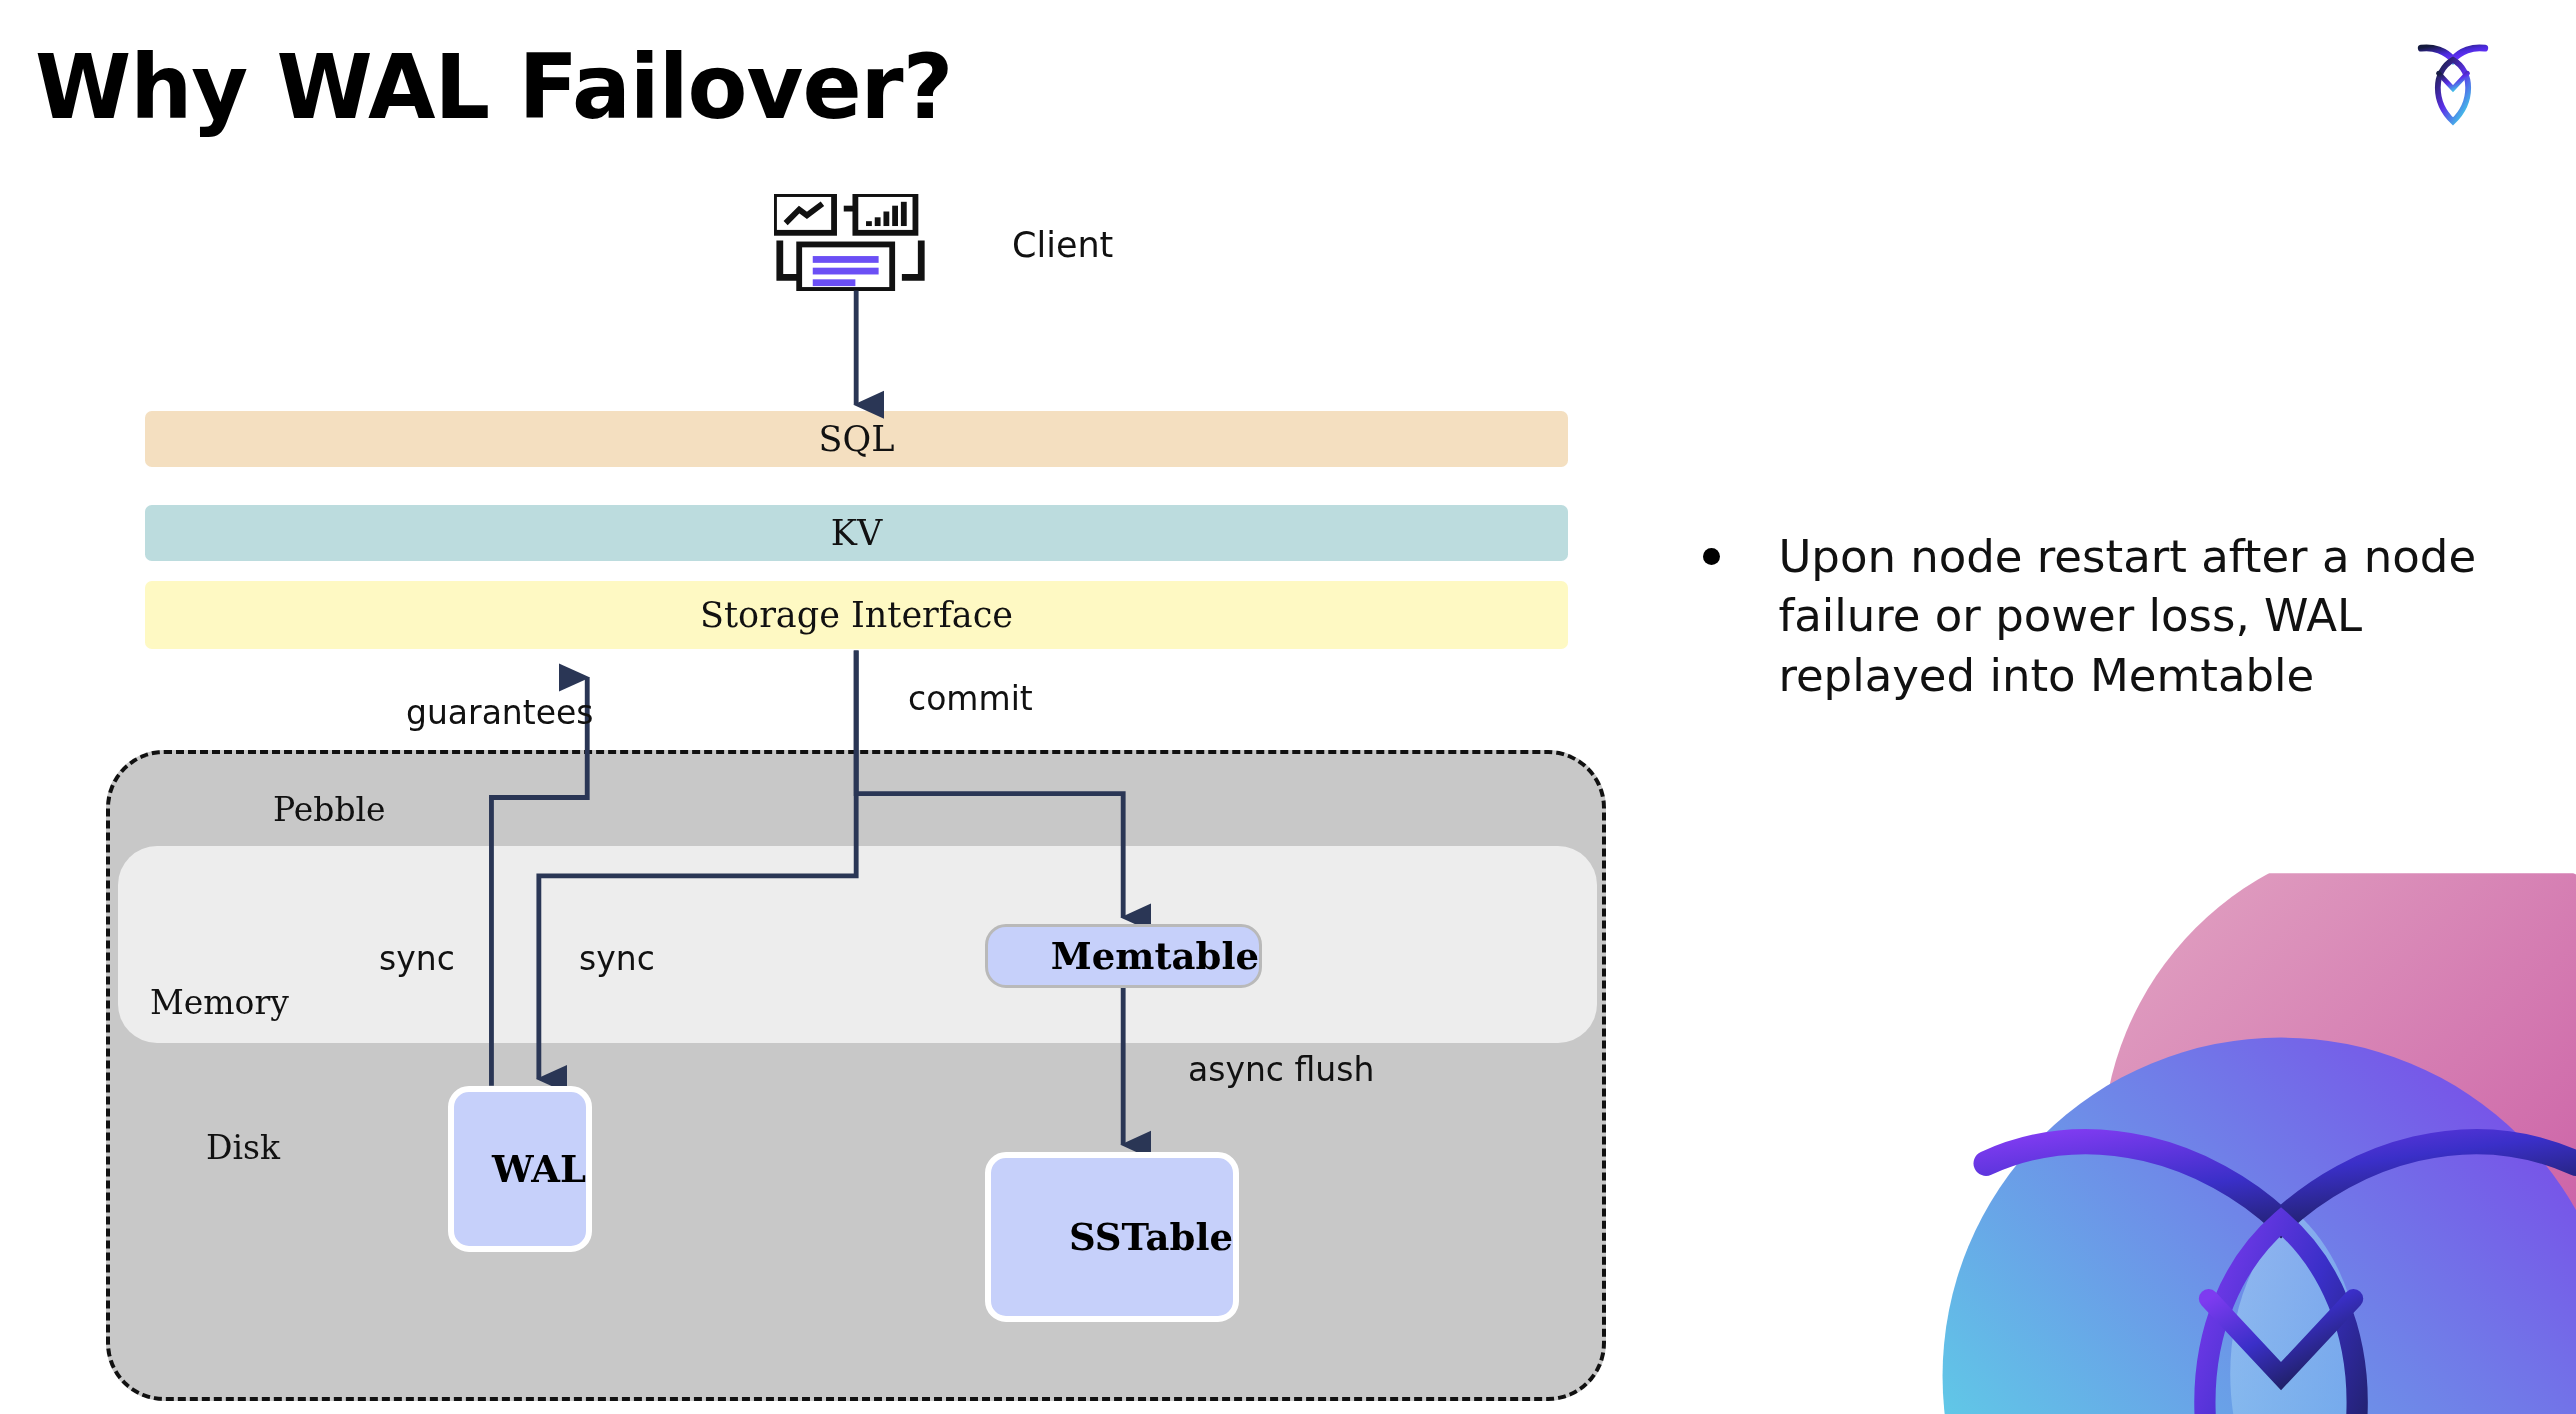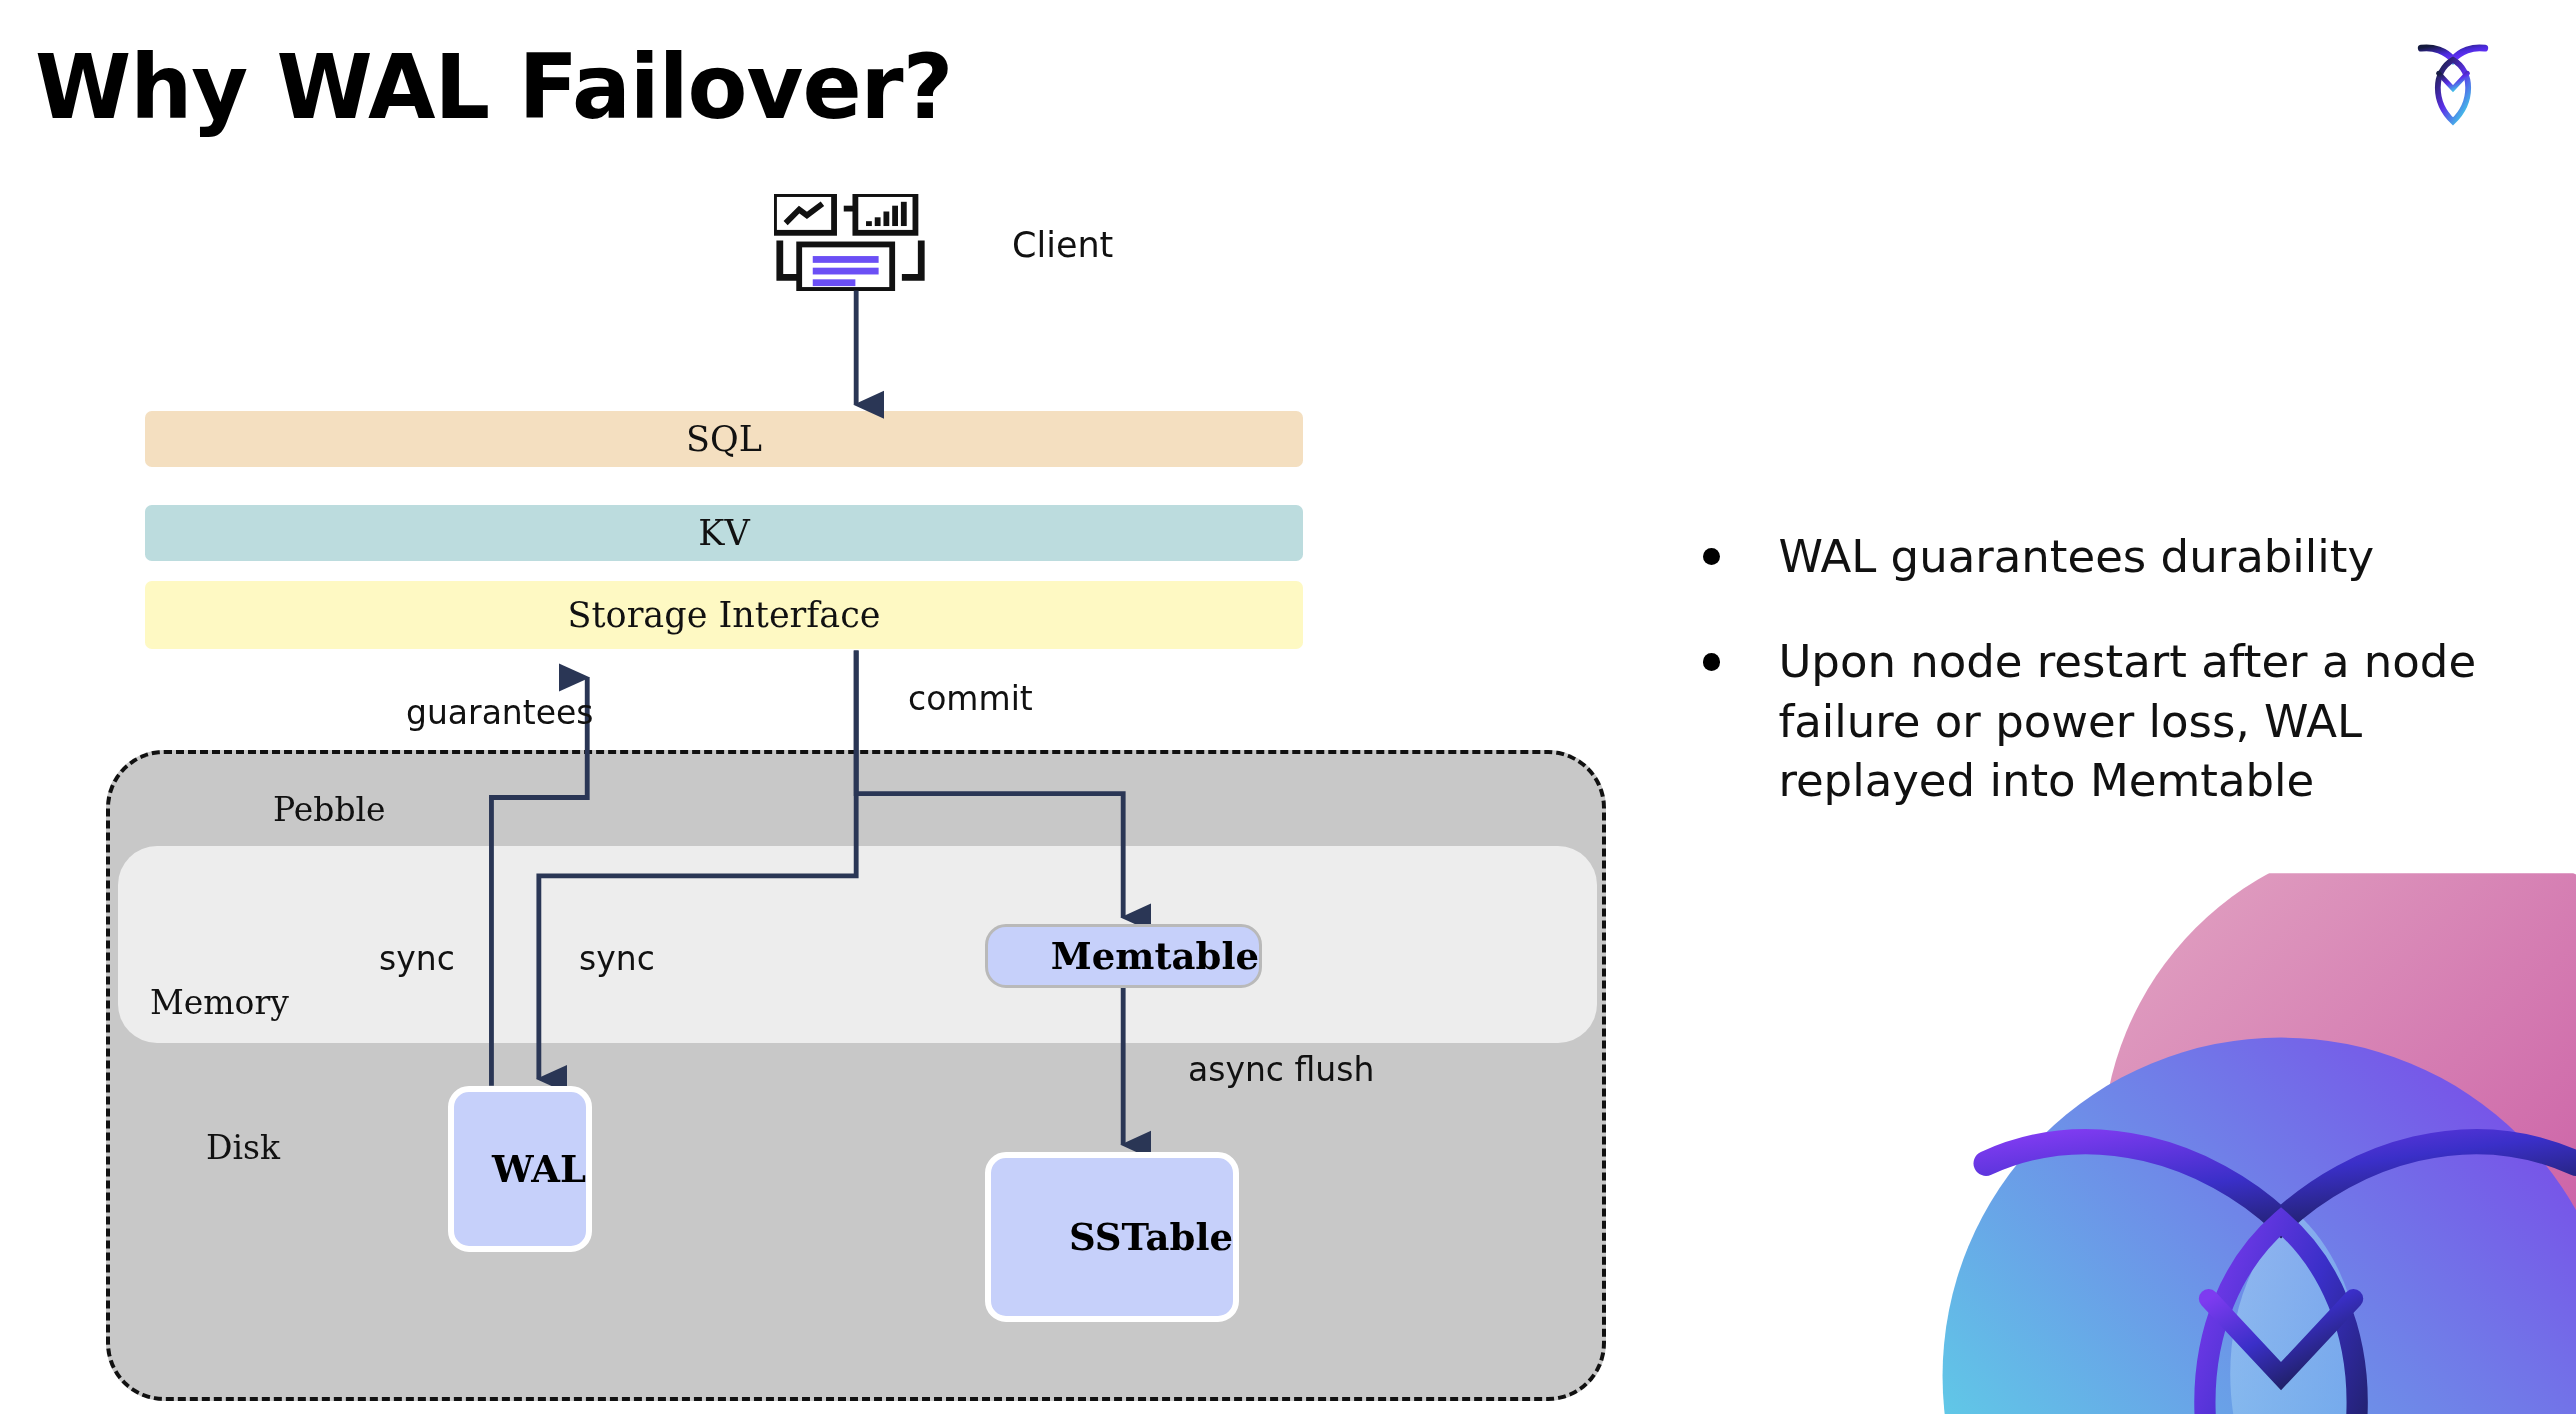--- a/index.html
+++ b/index.html
@@ -27,21 +27,21 @@
 
   
   #client-icon { position:absolute; left:774px; top:194px; width:155px; height:97px; }
   #client-label {
     position:absolute; left:1012px; top:225px;
     font-size:35px; color:#111111; font-family:"DejaVu Sans", sans-serif;
   }
 
   
   .layer-bar {
-    position:absolute; left:145px; width:1158px; height:56px;
+    position:absolute; left:145px; width:1423px; height:56px;
     border-radius:6.8px;
     display:flex; align-items:center; justify-content:center;
     font-family:"DejaVu Serif", serif; font-size:35px; color:#111111;
   }
   #layer-sql  { top:411px; background:#F4DFC0; }
   #layer-kv   { top:505px; background:#BCDCDE; }
   #layer-si   { top:581px; background:#fef9c3; height:68px; }
 
   
   #pebble-box {
@@ -233,20 +233,16 @@
 
 <div class="edge-label" id="lbl-committed">guarantees</div>
 <div class="edge-label" id="lbl-commit">commit</div>
 <div class="edge-label" id="lbl-sync-left">sync</div>
 <div class="edge-label" id="lbl-sync-right">sync</div>
 <div class="edge-label" id="lbl-asyncflush">async flush</div>
 
 <div id="bullet-list">
   <div class="bullet-row">
     <div class="bullet-dot"></div>
-    <div class="bullet-text">WAL guarantees durability</div>
-  </div>
-  <div class="bullet-row">
-    <div class="bullet-dot"></div>
     <div class="bullet-text">Upon node restart after a node failure or power loss, WAL replayed into Memtable</div>
   </div>
 </div>
 
 
 </body></html>

